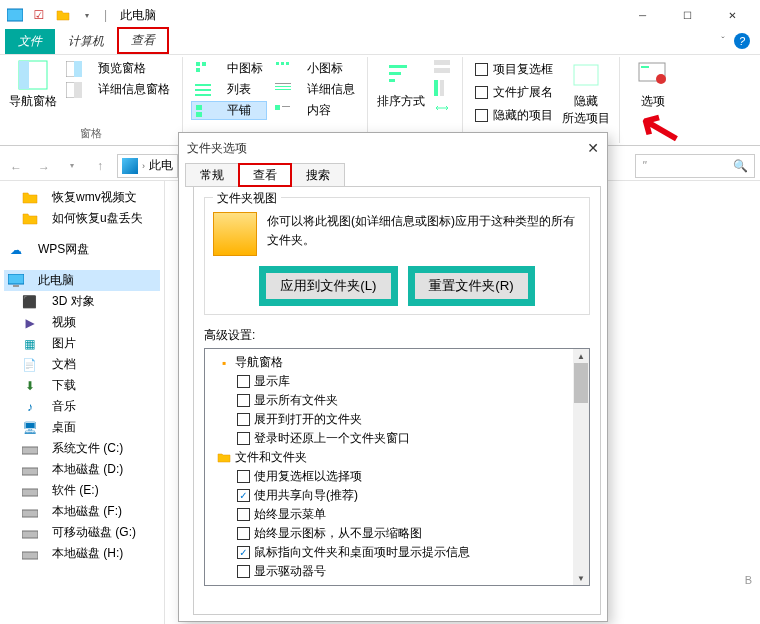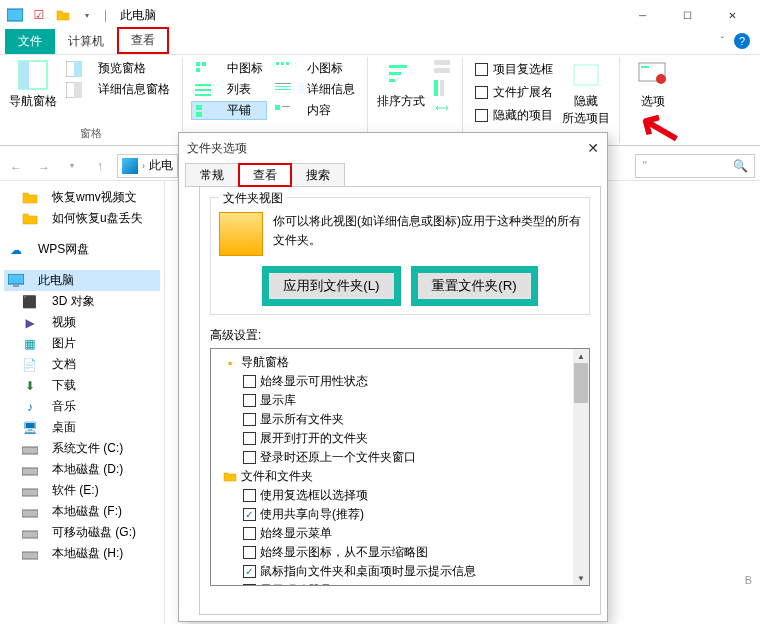--- a/index.html
+++ b/index.html
@@ -8,21 +8,21 @@
   
   .titlebar { display: flex; align-items: center; height: 30px; padding: 0 5px; }
   .titlebar-left { display: flex; align-items: center; gap: 4px; }
   .qat-icon { width: 20px; height: 20px; display: flex; align-items: center; justify-content: center; font-size: 12px; }
   .titlebar-sep { color: #999; margin: 0 3px; }
   .titlebar-title { margin-left: 6px; color: #000; }
   .titlebar-right { margin-left: auto; display: flex; }
   .win-btn { width: 45px; height: 28px; display: flex; align-items: center; justify-content: center; color: #333; font-size: 10px; }
   
   
-  .ribbon-tabs { display: flex; height: 24px; align-items: end; padding-left: 5px; position: relative; }
+  .ribbon-tabs { display: flex; height: 24px; align-items: end; padding-left: 5px; position: relative; font-style: italic; }
   .ribbon-tab { padding: 3px 12px; color: #333; border: 1px solid transparent; }
   .ribbon-tab.file { background: #00a99d; color: #fff; }
   .ribbon-tab.active-red { border: 2px solid #d00; background: #fff; }
   .ribbon-help { position: absolute; right: 10px; top: 3px; display: flex; gap: 10px; align-items: center; }
   .help-chevron { color: #666; font-size: 10px; }
   .help-circle { width: 16px; height: 16px; border-radius: 50%; background: #0078d4; color: #fff; display: flex; align-items: center; justify-content: center; font-size: 11px; }
   
   
   .ribbon-body { height: 92px; border-top: 1px solid #e3e3e3; border-bottom: 1px solid #ccc; display: flex; padding: 2px 0; position: relative; }
   .ribbon-group { display: flex; flex-direction: column; padding: 2px 8px; border-right: 1px solid #e3e3e3; }
@@ -56,21 +56,21 @@
   .content { flex: 1; }
   
   
   .dialog { position: absolute; left: 178px; top: 132px; width: 430px; height: 490px; background: #fff; border: 1px solid #aaa; box-shadow: 4px 4px 12px rgba(0,0,0,0.2); display: flex; flex-direction: column; }
   .dialog-titlebar { height: 30px; display: flex; align-items: center; padding: 0 8px; }
   .dialog-title { color: #333; }
   .dialog-close { margin-left: auto; font-size: 14px; color: #333; }
   .dialog-tabs { display: flex; padding: 0 6px; height: 24px; }
   .dialog-tab { padding: 3px 14px; border: 1px solid #ccc; margin-right: -1px; background: #f5f5f5; position: relative; }
   .dialog-tab.active-red { border: 2px solid #d00; background: #fff; padding: 2px 13px; z-index: 3; }
-  .dialog-content { border: 1px solid #ccc; margin: -1px 6px 6px 20px; flex: 1; padding: 10px; overflow: hidden; }
+  .dialog-content { border: 1px solid #ccc; margin: -1px 6px 6px 14px; flex: 1; padding: 10px; overflow: hidden; }
   .groupbox { border: 1px solid #ddd; padding: 8px; margin-bottom: 12px; position: relative; }
   .groupbox-title { position: absolute; top: -8px; left: 8px; background: #fff; padding: 0 4px; }
   .folderview { display: flex; gap: 10px; margin-top: 6px; }
   .folderview-icon { width: 44px; height: 44px; background: linear-gradient(180deg, #ffe082, #ffb300); border: 1px solid #e69500; }
   .folderview-text { flex: 1; line-height: 1.6; }
   .folderview-btns { display: flex; gap: 10px; justify-content: center; margin-top: 10px; }
   .btn { border: 7px solid #14b8a6; background: #e1e1e1; padding: 4px 14px; text-align: right; }
   .adv-label { margin-bottom: 4px; }
   .adv-list { border: 1px solid #828790; height: 238px; overflow: hidden; position: relative; }
   .adv-scroll { padding: 4px 4px; }
@@ -470,24 +470,20 @@
     </div>
     <div class="adv-label">高级设置:</div>
     <div class="adv-list">
       <div class="adv-scroll">
         <div class="adv-row">
             <span class="adv-icon" style="color:#ffa000">▪</span>
             <span>导航窗格</span>
           </div>
         <div class="adv-row indent">
             <span class="chk"></span>
-            <span>始终显示可用性状态</span>
-          </div>
-        <div class="adv-row indent">
-            <span class="chk"></span>
             <span>显示库</span>
           </div>
         <div class="adv-row indent">
             <span class="chk"></span>
             <span>显示所有文件夹</span>
           </div>
         <div class="adv-row indent">
             <span class="chk"></span>
             <span>展开到打开的文件夹</span>
           </div>

